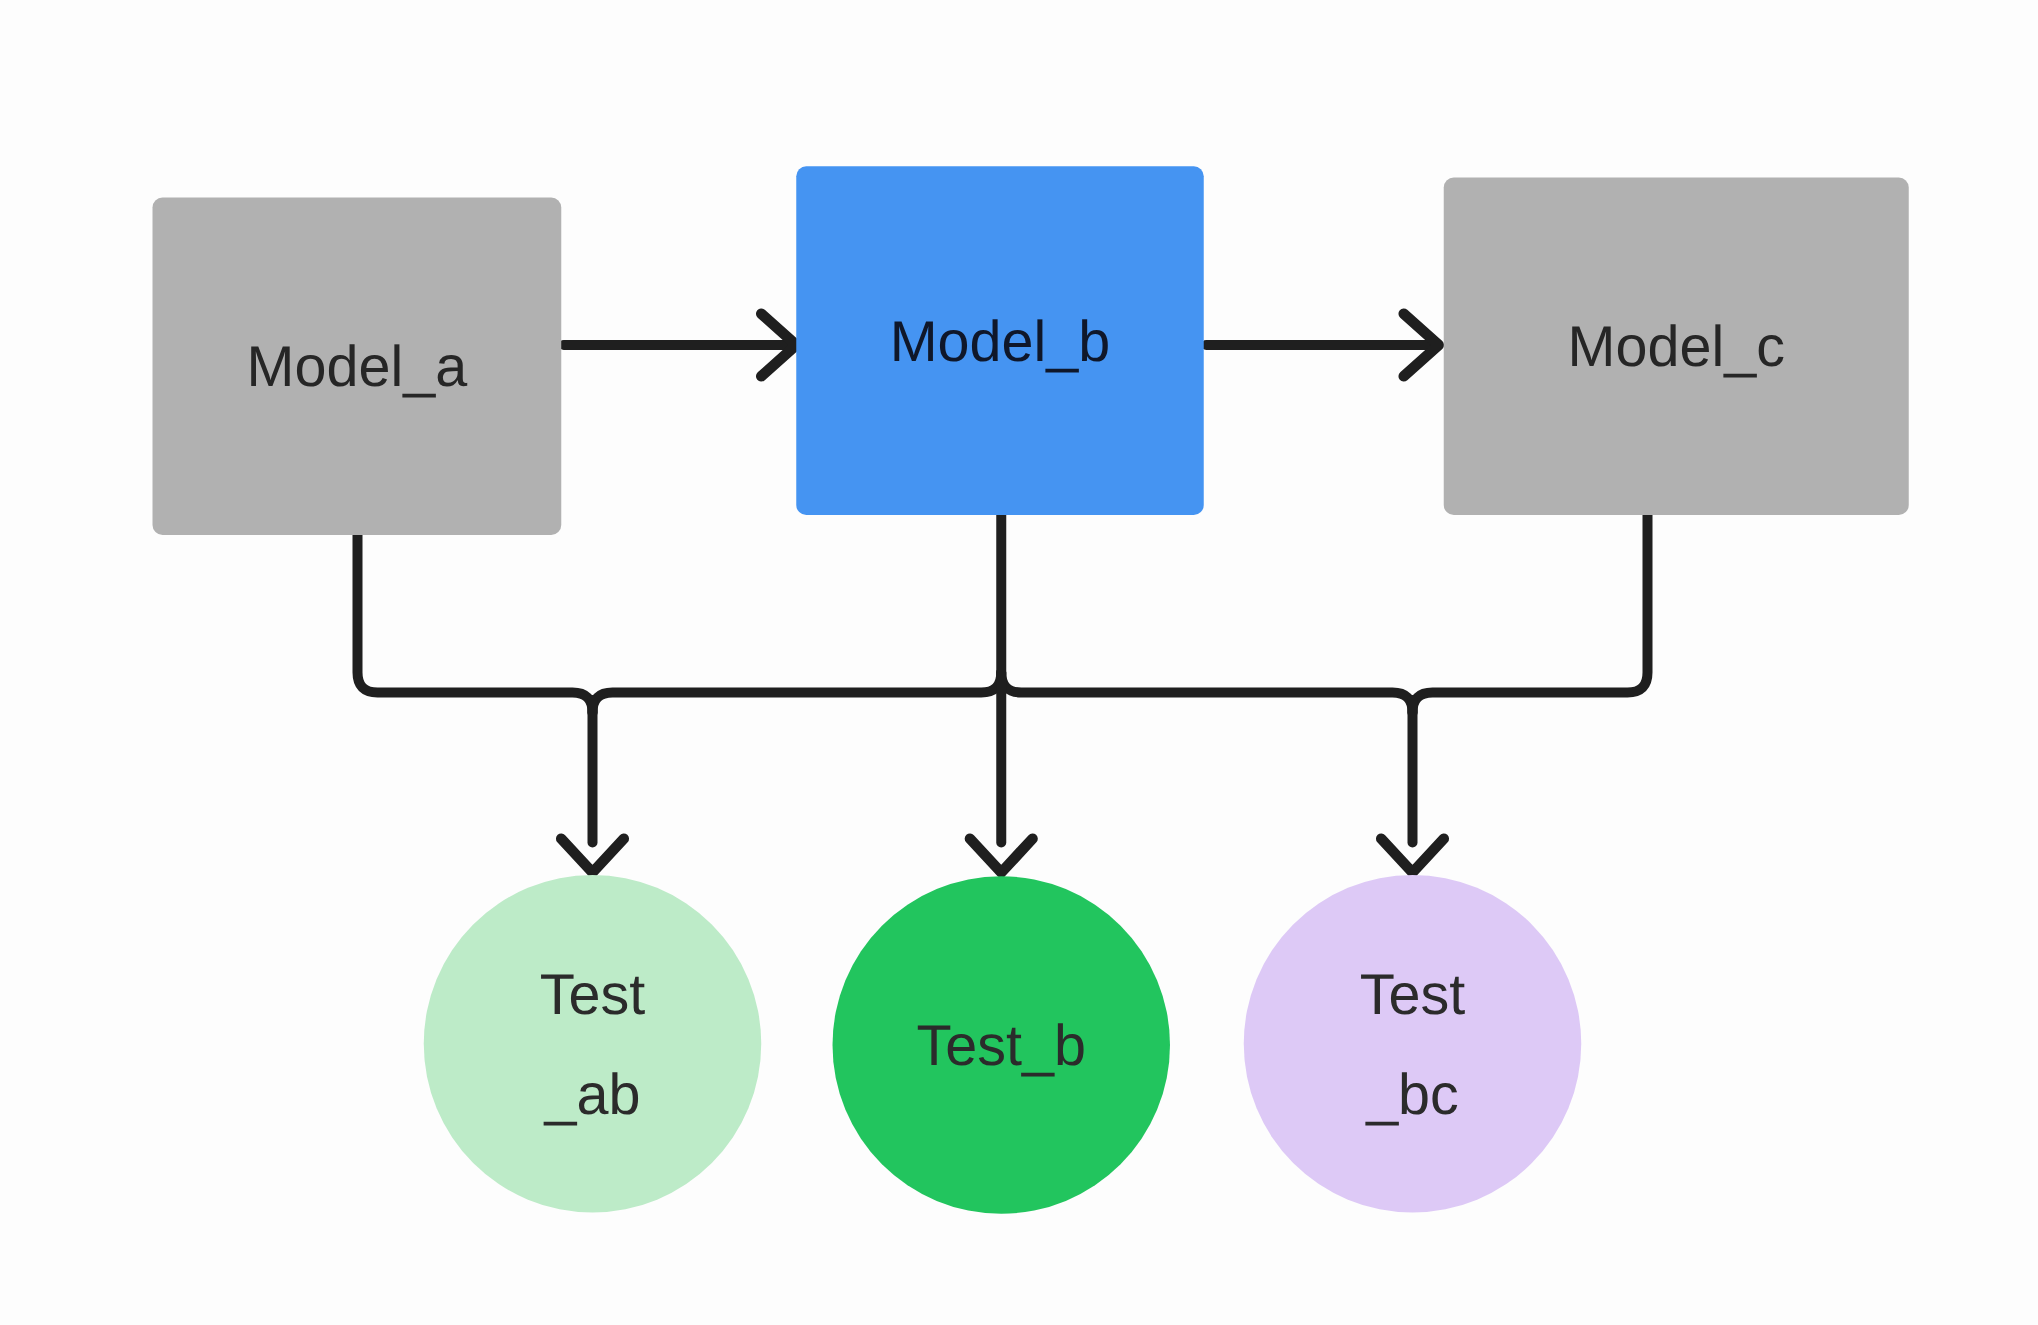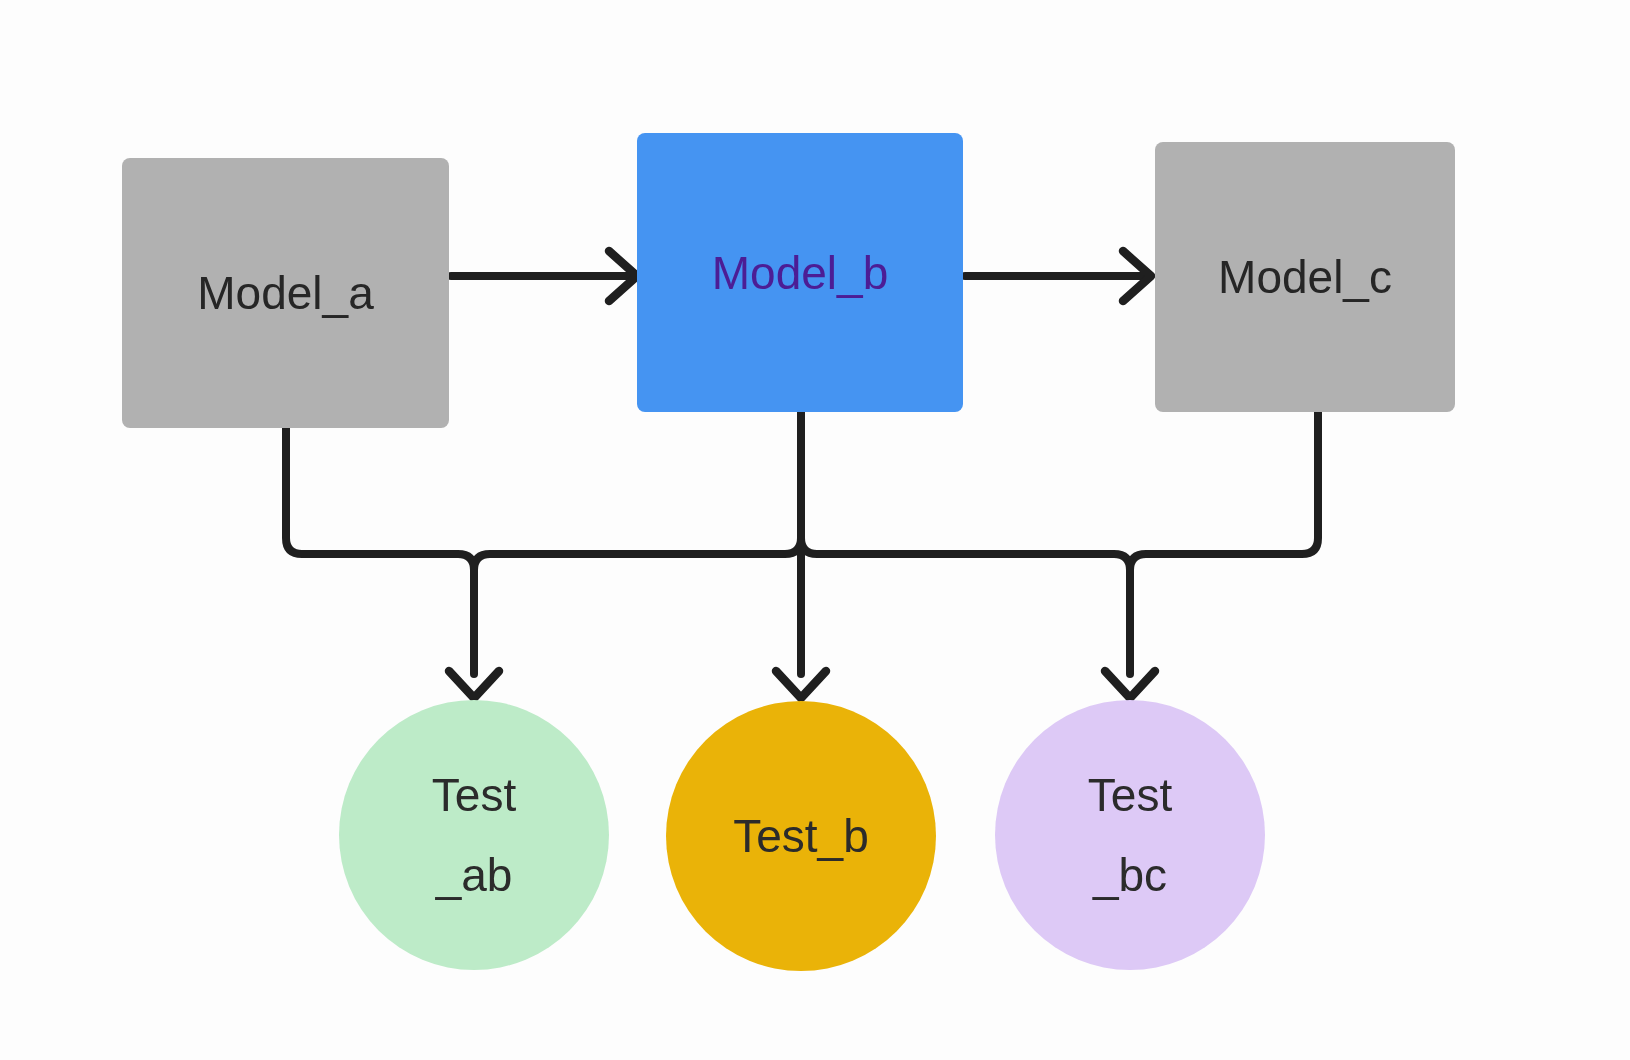--- a/index.html
+++ b/index.html
@@ -41,21 +41,21 @@
     display: flex;
     align-items: center;
     justify-content: center;
     font-size: 46px;
     font-weight: 500;
     text-align: center;
   }
   .model-box { border-radius: 8px; }
   #box-model-a { left: 122px;  top: 142px; width: 327px; height: 270px; margin-top: 16px; }
   #box-model-b { left: 637px;  top: 133px; width: 326px; height: 279px; }
-  #box-model-c { left: 1155px; top: 142px; width: 300px; height: 270px; }
+  #box-model-c { left: 1155px; top: 142px; width: 372px; height: 270px; }
   .test-circle {
     border-radius: 50%;
     width: 270px;
     height: 270px;
     flex-direction: column;
     line-height: 80px;
   }
   #circle-test-ab { left: 339px; top: 700px; }
   #circle-test-b  { left: 666px; top: 701px; }
   #circle-test-bc { left: 995px; top: 700px; }
@@ -91,34 +91,34 @@
     <path class="head" d="M776 671 L801 698 L826 671" stroke="#1f1f1f"></path>
 
     <path class="shaft" d="M1130 560 V674" stroke="#1f1f1f"></path>
     <path class="head" d="M1105 671 L1130 698 L1155 671" stroke="#1f1f1f"></path>
   </svg>
 
   <div class="node model-box" id="box-model-a" style="background: rgb(177, 177, 177); color: rgb(38, 38, 38);">
     <span class="label-line">Model_a</span>
   </div>
 
-  <div class="node model-box" id="box-model-b" style="background: rgb(69, 148, 242); color: #4c1d95; text-align: center;">
+  <div class="node model-box" id="box-model-b" style="background: rgb(69, 148, 242); color: #0f172a; text-align: center;">
     <span class="label-line">Model_b</span>
   </div>
 
   <div class="node model-box" id="box-model-c" style="background: rgb(177, 177, 177); color: rgb(38, 38, 38);">
     <span class="label-line">Model_c</span>
   </div>
 
   <div class="node test-circle" id="circle-test-ab" style="background: rgb(189, 235, 200); color: rgb(43, 43, 43);">
     <span class="label-line">Test</span>
     <span class="label-line">_ab</span>
   </div>
 
-  <div class="node test-circle" id="circle-test-b" style="background: #eab308; color: rgb(43, 43, 43);">
+  <div class="node test-circle" id="circle-test-b" style="background: #22c55e; color: rgb(43, 43, 43);">
     <span class="label-line">Test_b</span>
 
   </div>
 
   <div class="node test-circle" id="circle-test-bc" style="background: rgb(221, 201, 246); color: rgb(43, 43, 43);">
     <span class="label-line">Test</span>
     <span class="label-line">_bc</span>
   </div>
 
 </div>

